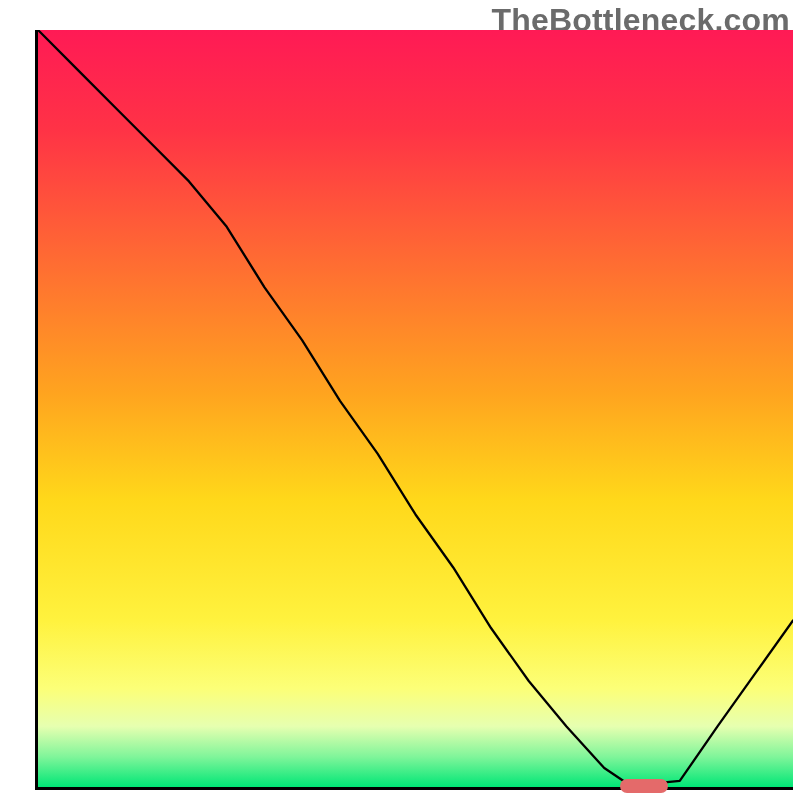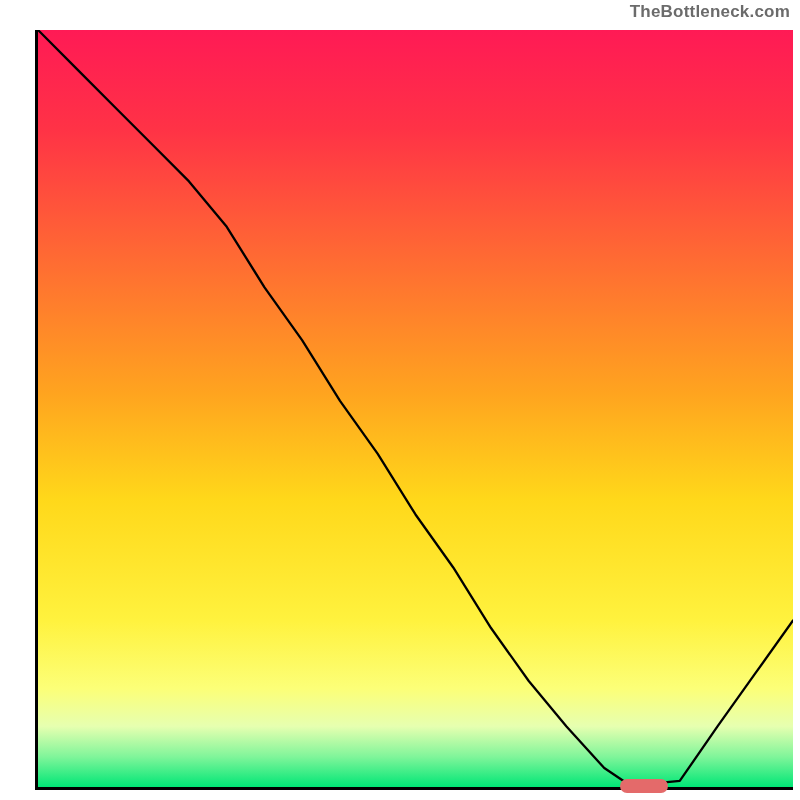--- a/index.html
+++ b/index.html
@@ -13,21 +13,21 @@
   }
   .frame {
     position: relative;
     width: 800px;
     height: 800px;
   }
   .watermark {
     position: absolute;
     top: 2px;
     right: 10px;
-    font-size: 17px;
+    font-size: 32px;
     font-weight: 600;
     color: #6b6b6b;
     letter-spacing: 0.2px;
   }
   .plot-wrapper {
     position: absolute;
     left: 35px;
     top: 30px;
     width: 758px;
     height: 760px;

